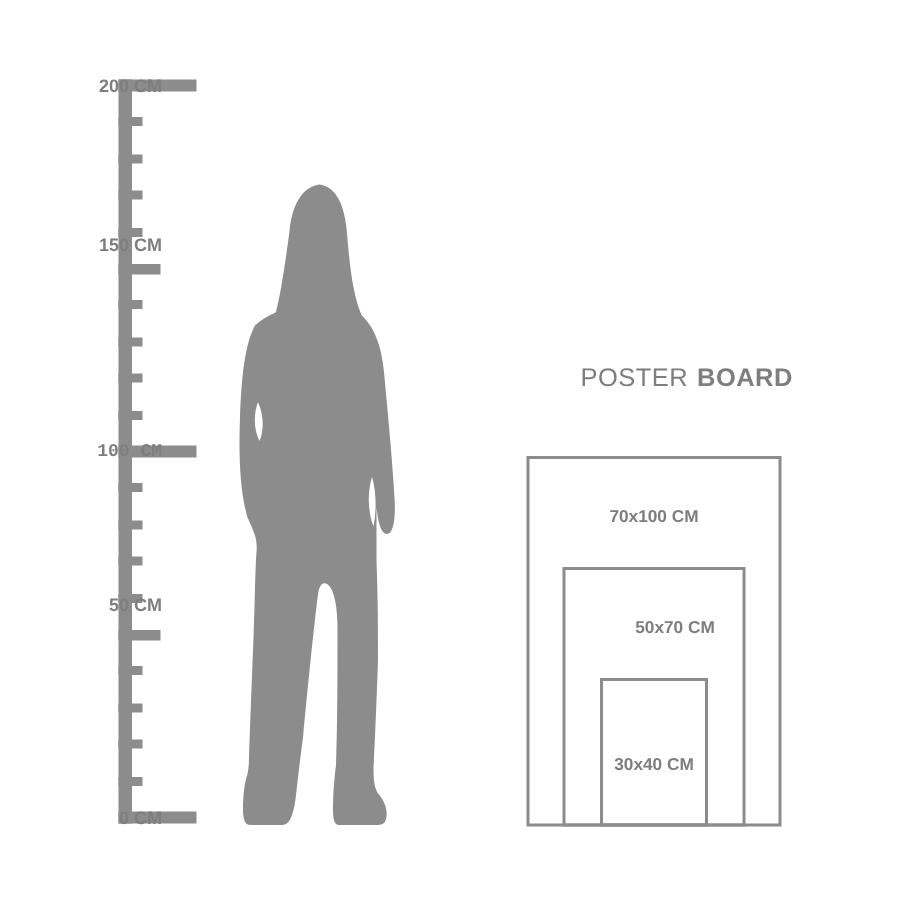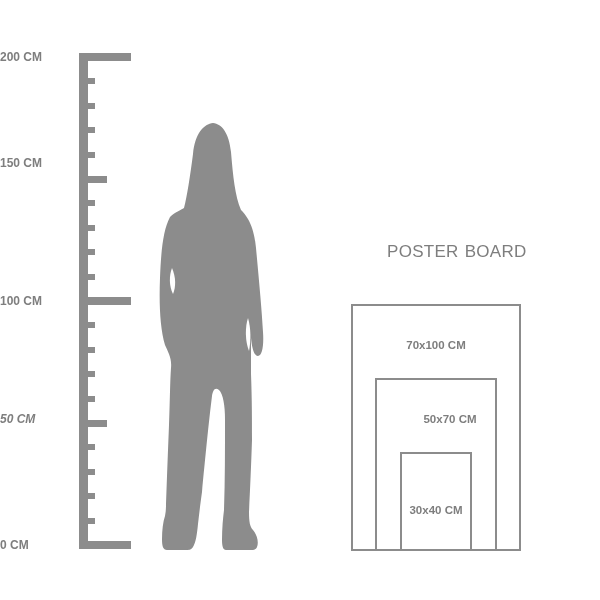--- a/index.html
+++ b/index.html
@@ -21,26 +21,27 @@
     background: var(--graphic, #8c8c8c);
   }
   .ruler-tick {
     position: absolute;
     background: var(--graphic, #8c8c8c);
   }
   .ruler-label {
     position: absolute;
     left: 0;
     width: 88px;
-    text-align: left;
+    text-align: right;
     font-size: 12px;
     font-weight: 700;
     line-height: 14px;
     color: var(--text, #7e7e7e);
     white-space: nowrap;
+    padding-left: 20px;
   }
   
   #figure-svg {
     position: absolute;
     left: 155px;
     top: 120px;
     width: 115px;
     height: 435px;
   }
   
@@ -50,21 +51,21 @@
     top: 243px;
     width: 170px;
     text-align: center;
     font-size: 17px;
     line-height: 18px;
     letter-spacing: 0.3px;
     color: var(--text, #7e7e7e);
     white-space: nowrap;
   }
   .poster-title .w-regular { font-weight: 400; margin-left: 36px; }
-  .poster-title .w-bold { font-weight: 400; margin-left: 6px; }
+  .poster-title .w-bold { font-weight: 700; margin-left: 6px; }
   .poster-rect {
     position: absolute;
     box-sizing: border-box;
     border: 2px solid var(--graphic, #8c8c8c);
     background: transparent;
   }
   .size-label {
     position: absolute;
     transform: translate(-50%, -50%);
     font-size: 11.5px;
@@ -96,22 +97,22 @@
       <div class="ruler-tick" style="left: 79px; top: 224.8px; width: 16px; height: 6px;"></div>
       <div class="ruler-tick" style="left: 79px; top: 200.4px; width: 16px; height: 6px;"></div>
       <div class="ruler-tick" style="left: 79px; top: 175.5px; width: 28px; height: 7px;"></div>
       <div class="ruler-tick" style="left: 79px; top: 151.6px; width: 16px; height: 6px;"></div>
       <div class="ruler-tick" style="left: 79px; top: 127.2px; width: 16px; height: 6px;"></div>
       <div class="ruler-tick" style="left: 79px; top: 102.8px; width: 16px; height: 6px;"></div>
       <div class="ruler-tick" style="left: 79px; top: 78.4px; width: 16px; height: 6px;"></div>
       <div class="ruler-tick" style="left: 79px; top: 53px; width: 52px; height: 8px;"></div>
       <div class="ruler-label" style="top: 50px;">200 CM</div>
       <div class="ruler-label" style="top: 156px;">150 CM</div>
-      <div class="ruler-label" style="top: 294px;">100 CM</div>
-      <div class="ruler-label" style="top: 412px; font-style: italic;">50 CM</div>
+      <div class="ruler-label" style="top: 294px; font-family: Liberation Mono, monospace;">100 CM</div>
+      <div class="ruler-label" style="top: 396px;">50 CM</div>
       <div class="ruler-label" style="top: 538px;">0 CM</div>
     </div>
 
   <svg id="figure-svg" viewBox="0 0 115 435" xmlns="http://www.w3.org/2000/svg" aria-hidden="true">
     <path class="fig-fill" d="
       M58,3
       C67,4 74,13 76,32
       C78,56 80,76 86,90
       C93,97 99,107 101,128
       C104,160 107,192 108,212

